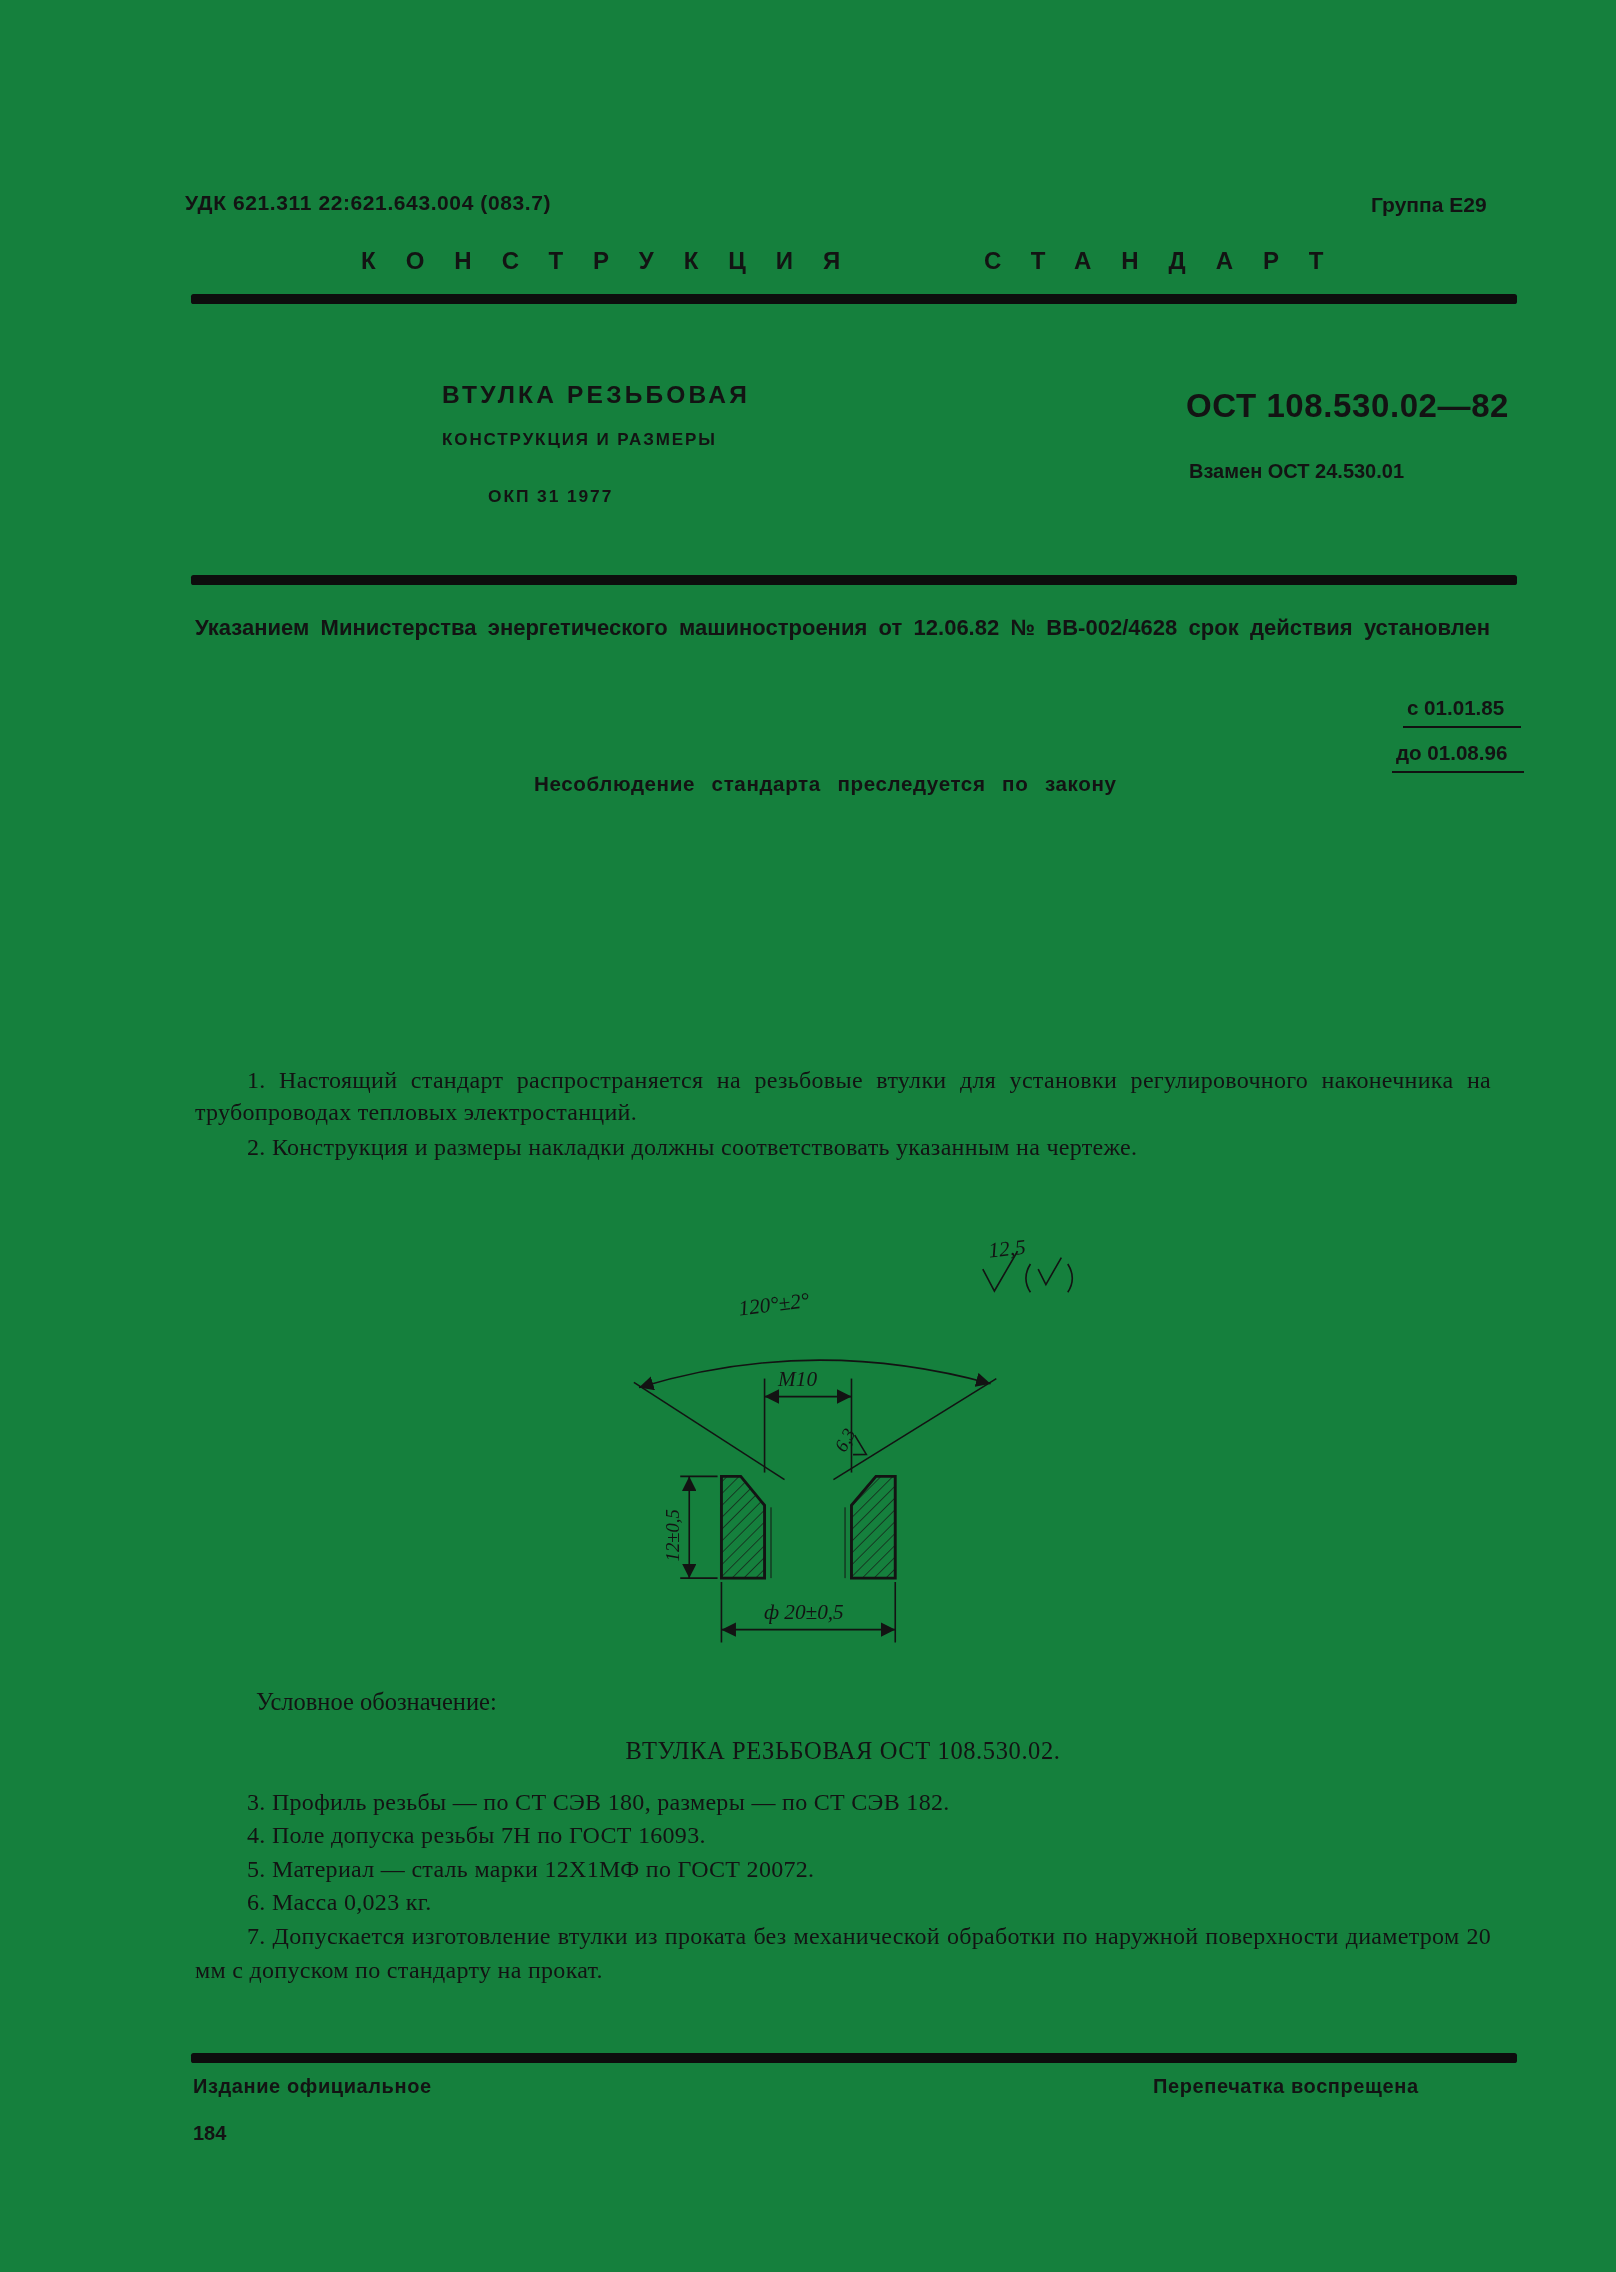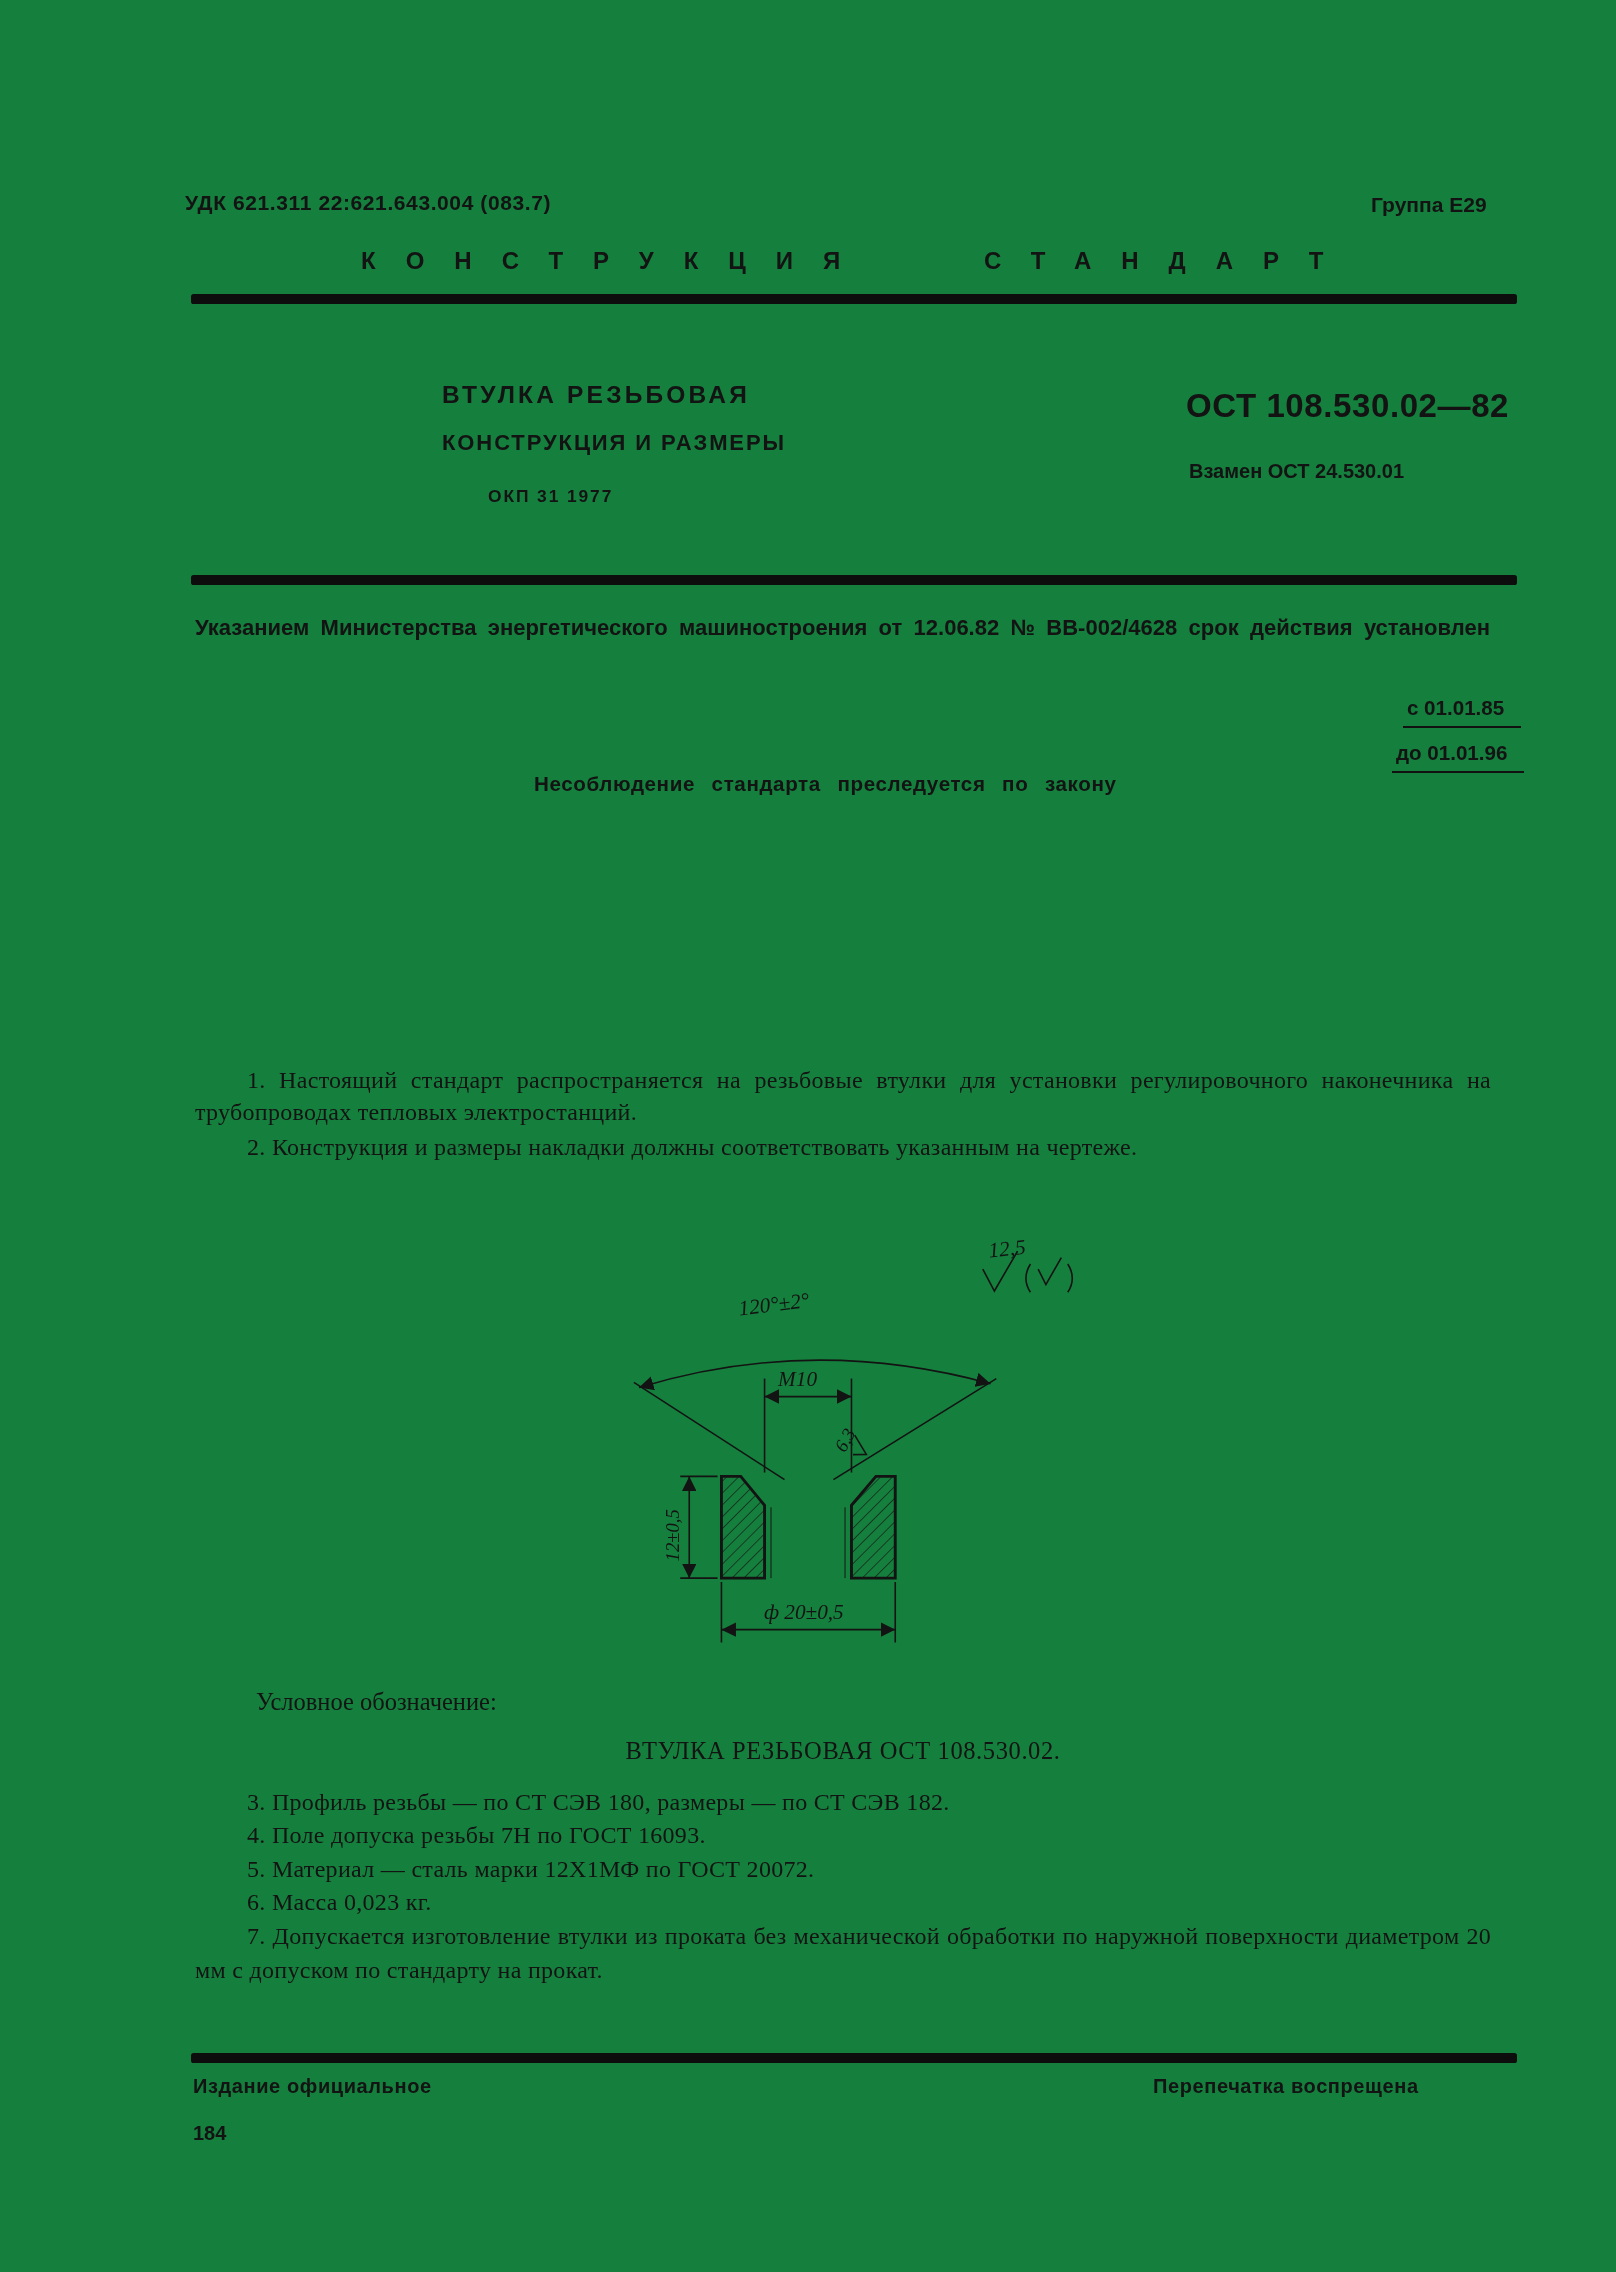--- a/index.html
+++ b/index.html
@@ -16,21 +16,21 @@
 
   .udk{left:185px;top:191px;font-size:21px;font-weight:bold;letter-spacing:0.6px;}
   .group{left:1371px;top:193px;font-size:21px;font-weight:bold;}
   .banner{left:361px;top:247px;font-size:24px;font-weight:bold;letter-spacing:30px;word-spacing:77px;}
   .rule{position:absolute;left:191px;width:1326px;height:9.7px;background:#0d0d0d;border-radius:2.6px;}
   .rule1{top:294px;}
   .rule2{top:575px;}
   .rule3{top:2053px;}
 
   .title1{left:442px;top:381px;font-size:24.5px;font-weight:bold;letter-spacing:3.2px;}
-  .title2{left:442px;top:430px;font-size:22px;font-weight:bold;letter-spacing:1.9px;}
+  .title2{left:442px;top:430px;font-size:17px;font-weight:bold;letter-spacing:1.9px;}
   .okp{left:488px;top:486px;font-size:17.4px;font-weight:bold;letter-spacing:1.9px;}
   .docnum{left:1186px;top:387px;font-size:33px;font-weight:bold;letter-spacing:0.6px;}
   .replaces{left:1189px;top:460px;font-size:20px;font-weight:bold;}
 
   .decree{left:195px;top:612px;width:1302px;font-size:22px;font-weight:bold;line-height:32px;text-align:justify;word-spacing:5.2px;}
   .datefrom{left:1403px;top:696px;font-size:20.6px;font-weight:bold;border-bottom:2.6px solid #111;padding:0 17px 6.4px 3.9px;}
   .dateto{left:1392px;top:741px;font-size:20.6px;font-weight:bold;border-bottom:2.6px solid #111;padding:0 17px 6.4px 3.9px;}
   .law{left:534px;top:772px;font-size:20.6px;font-weight:bold;word-spacing:10.3px;letter-spacing:0.6px;}
 
   .bodypara{left:195px;width:1296px;font-family:"Liberation Serif",serif;font-size:24px;line-height:32px;text-align:justify;text-indent:52px;letter-spacing:0.3px;}
@@ -71,21 +71,21 @@
 
   <div class="abs title1 nowrap">ВТУЛКА РЕЗЬБОВАЯ</div>
   <div class="abs title2 nowrap">КОНСТРУКЦИЯ И РАЗМЕРЫ</div>
   <div class="abs okp nowrap">ОКП 31 1977</div>
   <div class="abs docnum nowrap">ОСТ 108.530.02—82</div>
   <div class="abs replaces nowrap">Взамен ОСТ 24.530.01</div>
   <div class="rule rule2"></div>
 
   <div class="abs decree">Указанием Министерства энергетического машиностроения от 12.06.82 № ВВ-002/4628 срок действия установлен</div>
   <div class="abs datefrom nowrap">с 01.01.85</div>
-  <div class="abs dateto nowrap">до 01.01.96</div>
+  <div class="abs dateto nowrap">до 01.08.96</div>
   <div class="abs law nowrap">Несоблюдение стандарта преследуется по закону</div>
 
   <div class="abs bodypara para1">1. Настоящий стандарт распространяется на резьбовые втулки для установки регулировоч­ного наконечника на трубопроводах тепловых электростанций.</div>
   <div class="abs bodypara para2">2. Конструкция и размеры накладки должны соответствовать указанным на чертеже.</div>
 
   <svg class="abs drawing-wrap" viewBox="0 0 800 660" xmlns="http://www.w3.org/2000/svg">
     <defs>
       <marker id="arr" viewBox="0 0 10 10" refX="10" refY="5" markerWidth="9" markerHeight="9" orient="auto-start-reverse">
         <path d="M0,0 L10,5 L0,10 Z" fill="#131313"></path>
       </marker>

